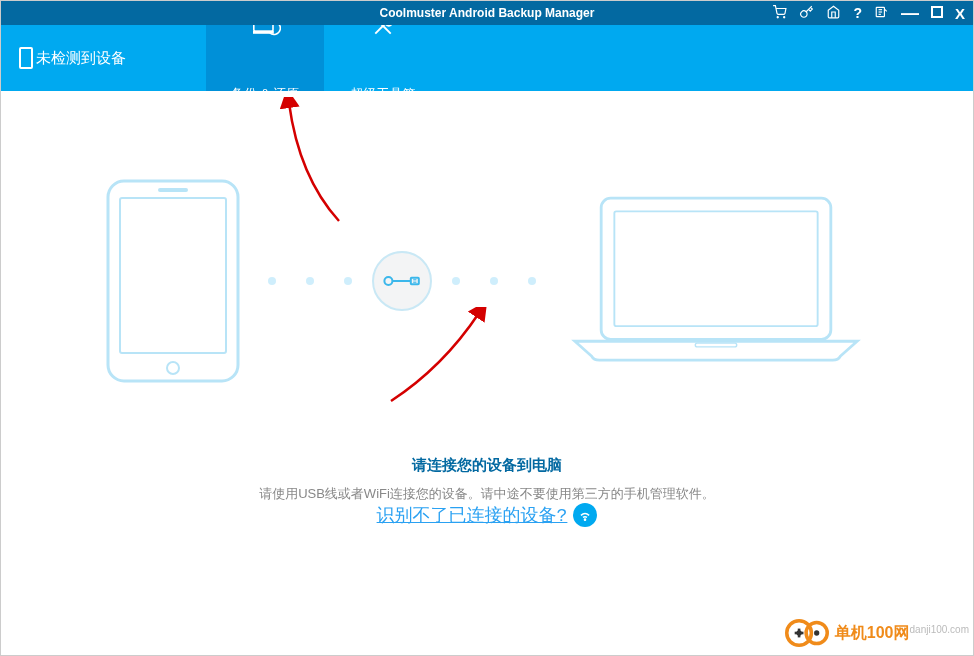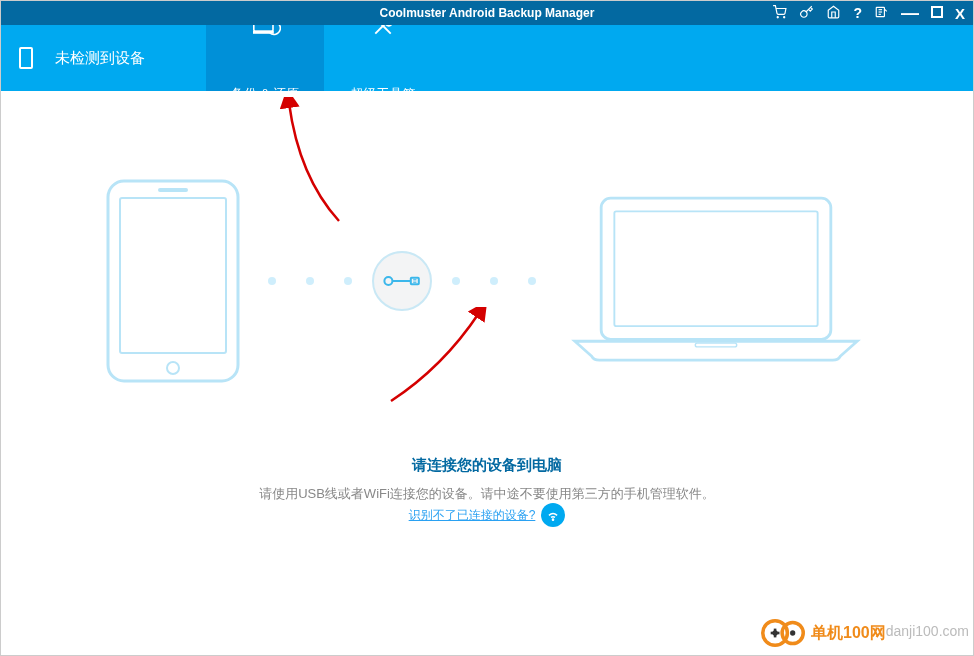--- a/index.html
+++ b/index.html
@@ -4,21 +4,21 @@
   <style>
     * { margin: 0; padding: 0; box-sizing: border-box; }
     body { font-family: "Microsoft YaHei", Arial, sans-serif; width: 974px; height: 656px; overflow: hidden; background: #fff; border: 1px solid #ccc; position: relative; }
     
     .titlebar { height: 24px; background: #0369a1; display: flex; align-items: center; justify-content: center; position: relative; }
     .titlebar-title { color: #fff; font-size: 12px; font-weight: bold; }
     .titlebar-icons { position: absolute; right: 8px; display: flex; gap: 12px; align-items: center; }
     .titlebar-icons span { color: #fff; font-size: 14px; cursor: pointer; }
     
     .header { height: 66px; background: #00a9f0; display: flex; align-items: center; }
-    .device-status { display: flex; align-items: center; gap: 22px; padding-left: 18px; width: 205px;}
+    .device-status { display: flex; align-items: center; gap: 3px; padding-left: 18px; width: 205px;}
     .device-status .device-icon { width: 14px; height: 22px; border: 2px solid #fff; border-radius: 2px; }
     .device-status .text { color: #fff; font-size: 15px; }
     
     .tab { height: 66px; width: 118px; display: flex; flex-direction: column; align-items: center; justify-content: center; gap: 4px; cursor: pointer; }
     .tab.active { background: #0090d8; }
     .tab .tab-icon { height: 24px; display:flex; align-items:center; justify-content:center; }
     .tab .tab-label { color: #fff; font-size: 13px; margin-top: 44px; }
     
     .content { height: calc(656px - 90px); display: flex; flex-direction: column; align-items: center; padding-top: 85px; position: relative; }
     
@@ -29,31 +29,31 @@
     
     .dots-line { display: flex; align-items: center; gap: 30px; margin: 0 20px; }
     .dot { width: 8px; height: 8px; background: #cfeefc; border-radius: 50%; }
     
     .plug-circle { width: 60px; height: 60px; border: 2px solid #c9e8f5; border-radius: 50%; background: #f3f4f5; display: flex; align-items: center; justify-content: center; }
     
     .message-block { text-align: center; margin-top: 70px; }
     .msg-title { font-size: 15px; font-weight: bold; color: #0369a1; margin-bottom: 10px;}
     .msg-sub { font-size: 13px; color: #888; }
     .msg-link-row { display:flex; align-items:center; justify-content:center; gap:6px;}
-    .msg-link { font-size: 12px; color: #2aa1f2; text-decoration: underline; cursor: pointer;}
+    .msg-link { font-size: 18px; color: #2aa1f2; text-decoration: underline; cursor: pointer; font-family: Liberation Mono, monospace;}
     .wifi-btn { width: 24px; height:24px; border-radius:50%; background:#00a9f0; display:flex; align-items:center; justify-content:center; cursor:pointer;}
     
     .arrow1 { position:absolute; left:278px; top:6px; pointer-events:none; }
     .arrow2 { position:absolute; left:382px; top:216px; pointer-events:none; }
     
     .watermark { position:absolute; right:4px; bottom:4px; display:flex; align-items:center; gap:6px; }
     .wm-icon { width:44px; height:36px; }
     .wm-text { display:flex; flex-direction:row; line-height:1.1;}
     .wm-text .wm1 { color:#f08b1a; font-size:16px; font-weight:bold;}
-    .wm-text .wm2 { color:#bbb; font-size:14px;}
+    .wm-text .wm2 { color:#bbb; font-size:10px;}
   </style>
 </head>
 <body>
 
 <div class="titlebar">
   <span class="titlebar-title">Coolmuster Android Backup Manager</span>
   <div class="titlebar-icons">
     <span><svg width="15" height="14" viewBox="0 0 24 24" fill="none" stroke="#fff" stroke-width="2">
           <circle cx="9" cy="21" r="1"></circle>
           <circle cx="20" cy="21" r="1"></circle>

